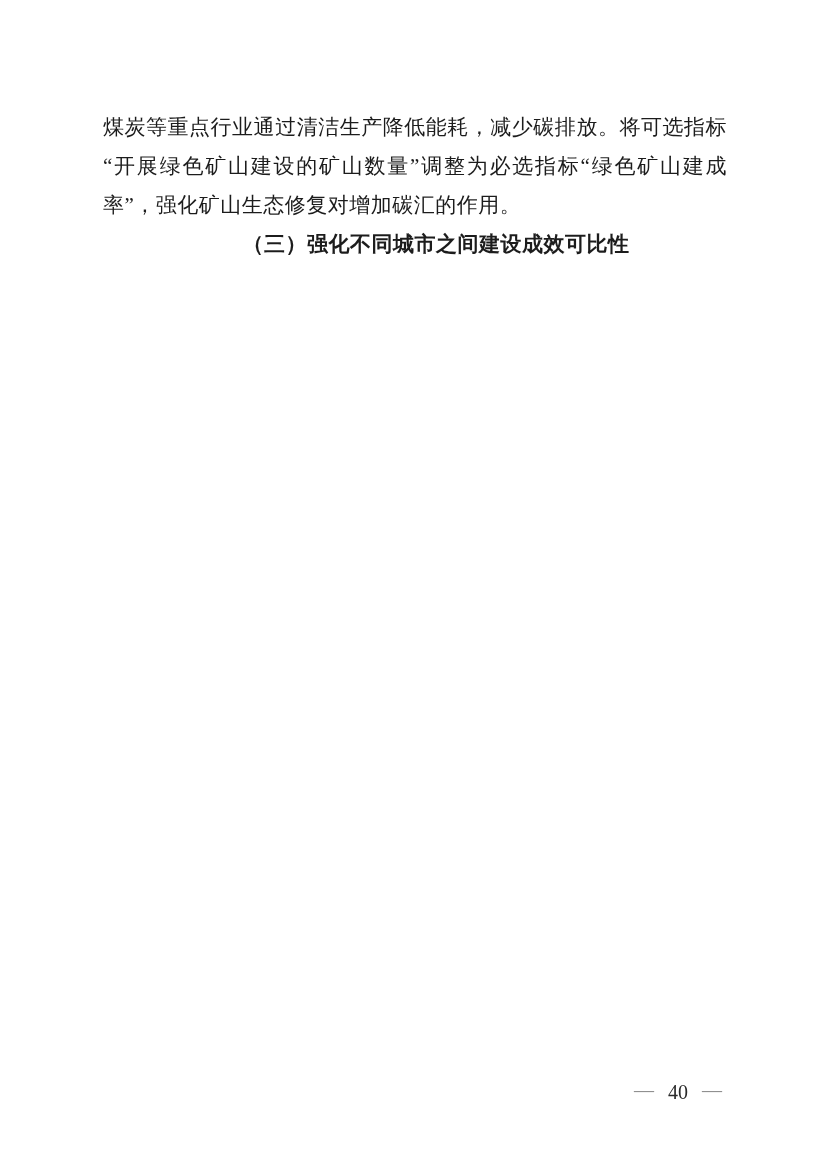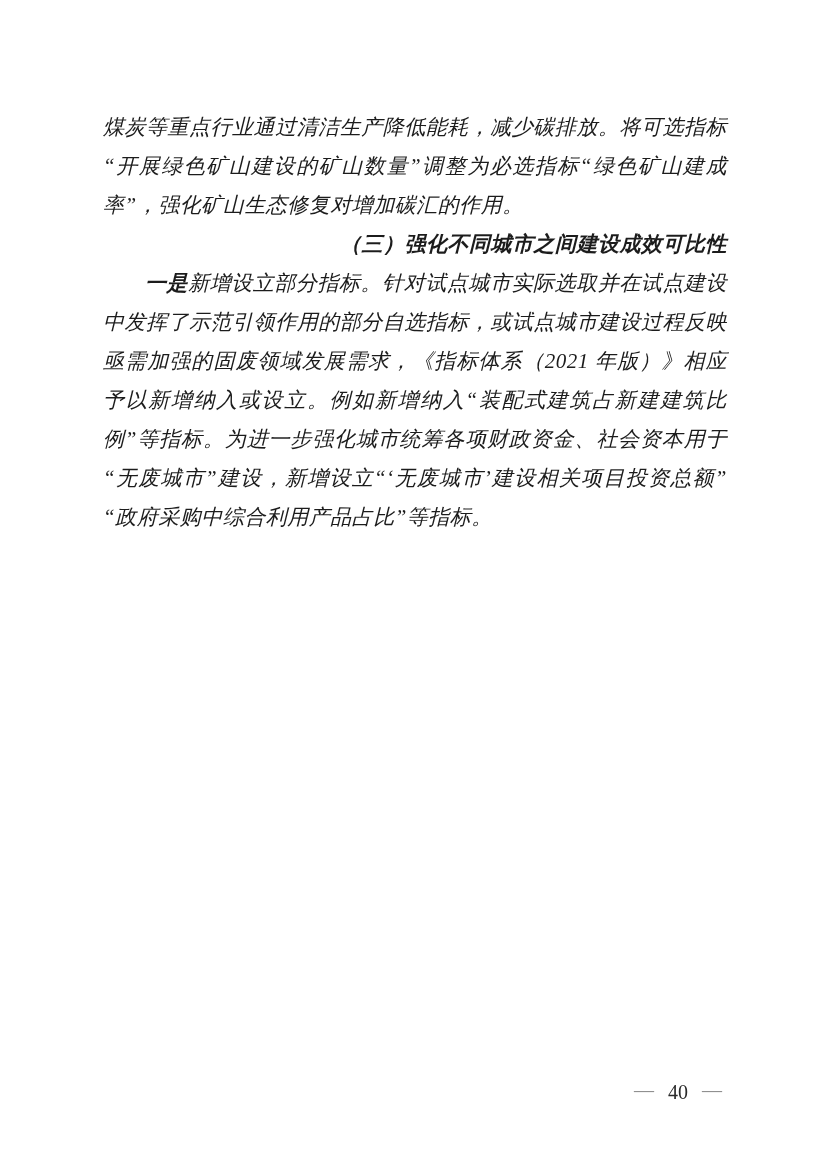--- a/index.html
+++ b/index.html
@@ -22,32 +22,31 @@
     width: 624px;
   }
   .para, .heading {
     margin: 0;
     font-size: 21px;
     line-height: 39px;
     text-align: justify;
     text-justify: inter-ideograph;
     letter-spacing: 0.5px;
     word-break: break-all;
-    font-style: italic;
   }
   .para {
     text-indent: 2em;
   }
   .para.no-indent {
     text-indent: 0;
   }
   .heading {
     font-weight: bold;
     text-indent: 2em;
-    text-align: right;
+    text-align: center;
   }
   .lead {
     font-weight: bold;
   }
   .page-footer {
     position: absolute;
     top: 1080px;
     right: 104px;
     font-size: 20px;
     line-height: 24px;
@@ -64,21 +63,20 @@
 </head>
 <body>
 
 <div class="text-block">
   <p class="para no-indent">煤炭等重点行业通过清洁生产降低能耗，减少碳排放。将可选指标“开展绿色矿山建设的矿山数量”调整为必选指标“绿色矿山建成率”，强化矿山生态修复对增加碳汇的作用。</p>
 
   <p class="heading">（三）强化不同城市之间建设成效可比性</p>
 
 
 
-  <p class="para"><span class="lead">一是</span><span>新增设立部分指标。针对试点城市实际选取并在试点建设中发挥了示范引领作用的部分自选指标，或试点城市建设过程反映亟需加强的固废领域发展需求，《指标体系（2021 年版）》相应予以新增纳入或设立。例如新增纳入“装配式建筑占新建建筑比例”等指标。为进一步强化城市统筹各项财政资金、社会资本用于“无废城市”建设，新增设立“‘无废城市’建设相关项目投资总额”“政府采购中综合利用产品占比”等指标。</span></p>
 
 
 </div>
 
 <div class="page-footer">
   <span class="dash">—</span>
   <span class="num">40</span>
   <span class="dash">—</span>
 </div>
 

